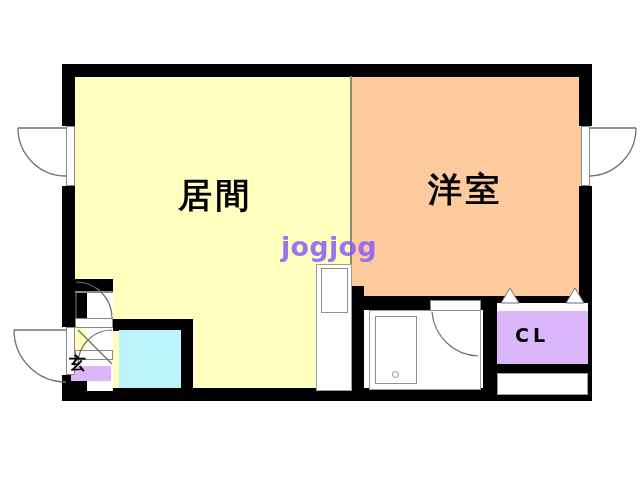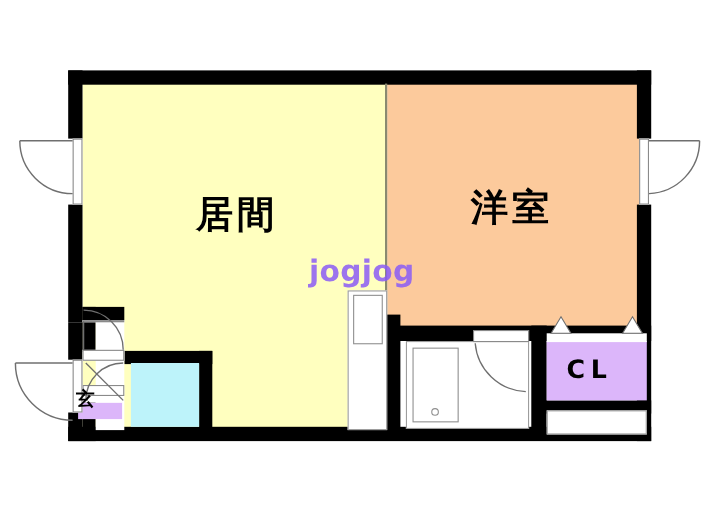--- a/index.html
+++ b/index.html
@@ -43,21 +43,21 @@
     position: absolute;
     color: #000000;
     font-weight: 700;
     letter-spacing: 0.10em;
     white-space: nowrap;
     line-height: 1;
     font-family: "DejaVu Sans", "Liberation Sans", sans-serif;
   }
   .label-room { font-size: 34px; }
   .label-genkan { font-size: 17px; letter-spacing: 0; }
-  .label-cl { font-size: 23px; letter-spacing: 0.22em; font-weight: 600; }
+  .label-cl { font-size: 19px; letter-spacing: 0.22em; font-weight: 600; }
 
   .watermark {
     position: absolute;
     color: #8b5cf6;
     opacity: 0.85;
     font-size: 27px;
     font-weight: 700;
     letter-spacing: 0.01em;
     white-space: nowrap;
     line-height: 1;

